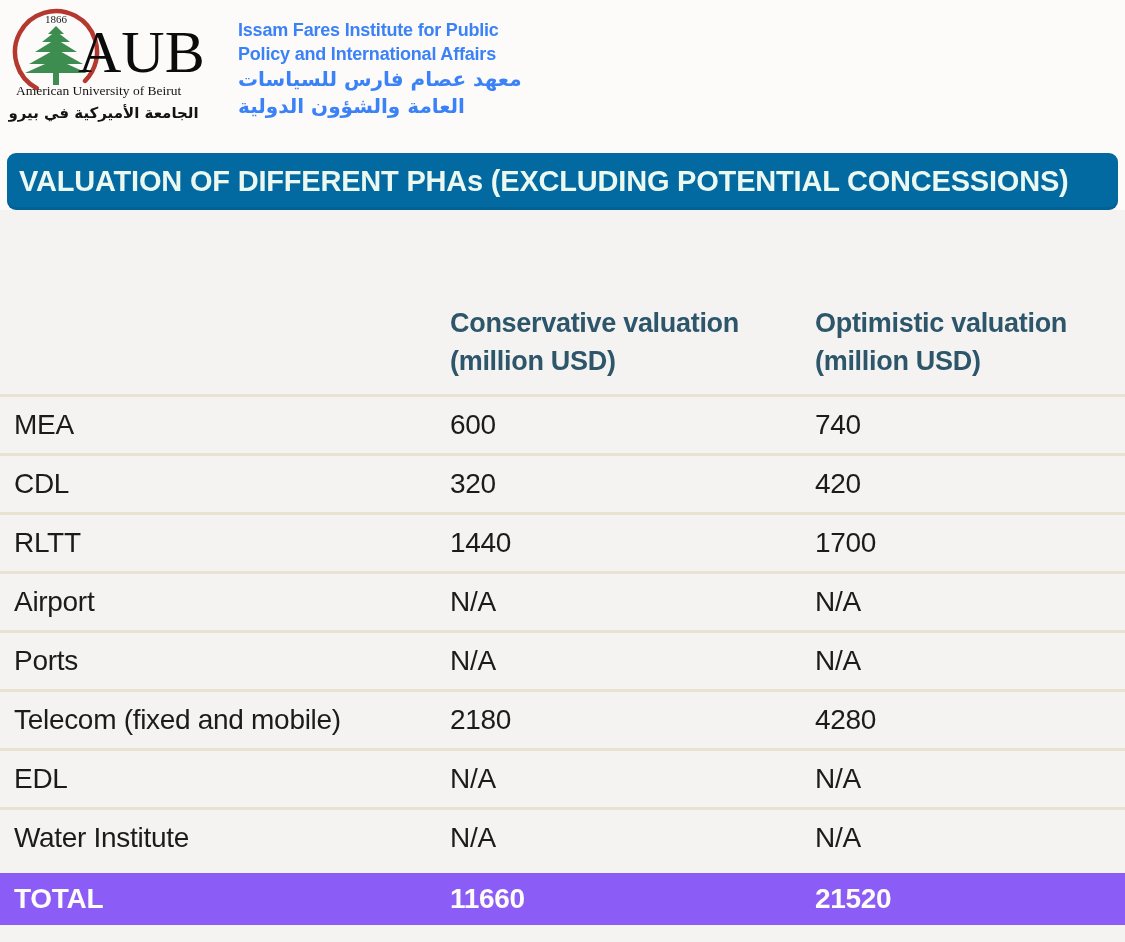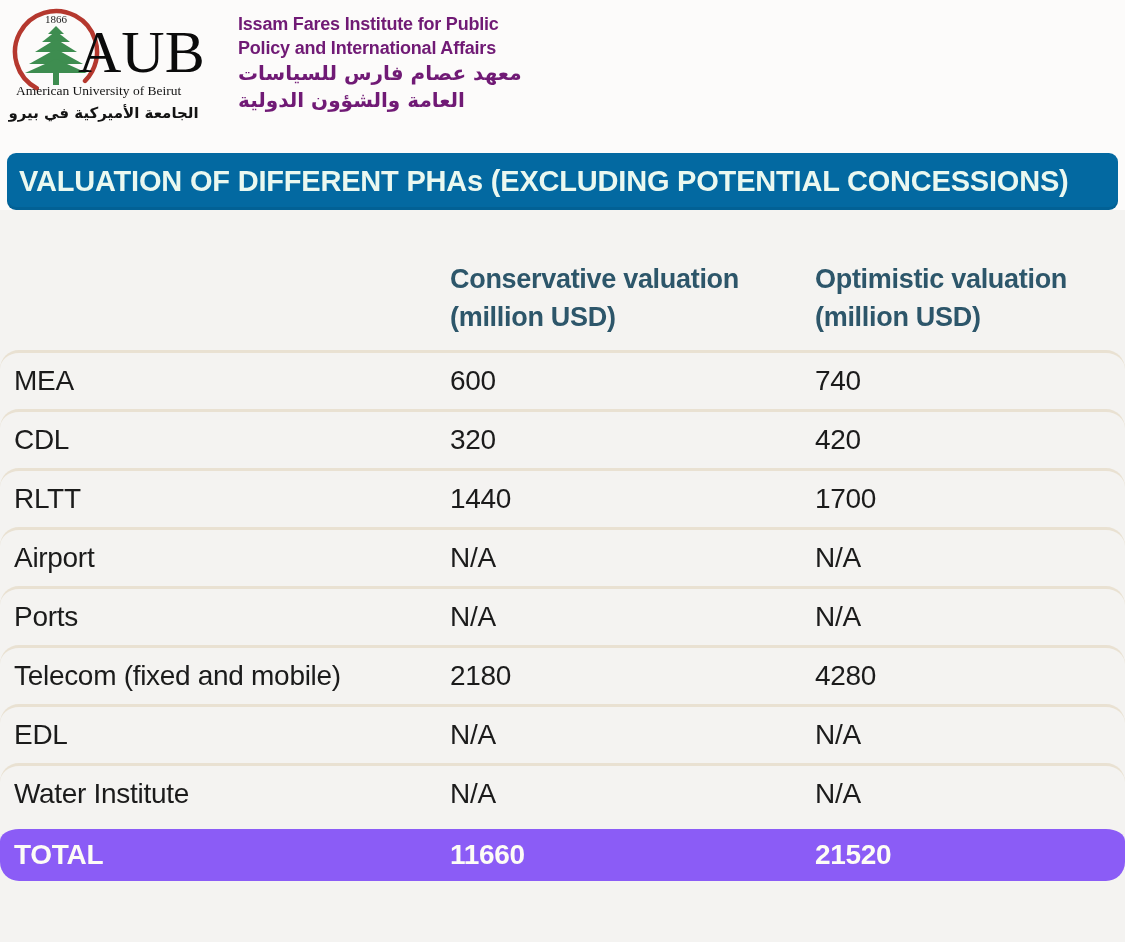--- a/index.html
+++ b/index.html
@@ -17,23 +17,24 @@
     display:flex;
     align-items:flex-start;
     padding:6px 0 0 8px;
     box-sizing:border-box;
     background:#fcfbfa;
   }
   .logo-svg{display:block;}
   .institute{
     margin-left:16px;
     padding-top:6px;
-    color:#701a75;
+    color:#3b82f6;
     font-weight:bold;
     letter-spacing:-0.2px;
+    margin-top:6px;
   }
   .institute .en{font-size:18px;line-height:24px;}
   .institute .ar{
     font-family:"DejaVu Sans",sans-serif;
     font-size:20px;line-height:27px;
     direction:rtl;text-align:left;
   }
 
   
   .banner{
@@ -55,39 +56,38 @@
   }
 
   
   .table-wrap{
     height:732px;
     background:#f4f3f1;
   }
   .tgrid{display:grid;grid-template-columns:450px 365px 1fr;}
 
   .thead{
-    height:140px;
+    height:184px;
     align-content:end;
     padding-bottom:14px;
     box-sizing:border-box;
   }
   .hcell{
     color:#2d566a;
     font-weight:bold;
     font-size:27px;
     line-height:38px;
     letter-spacing:-0.3px;
   }
 
   .trow{
     height:59px;
     border-top:3px solid #e9e1d2;
     align-items:center;
     box-sizing:border-box;
-    border-radius:19px;
   }
   .cell{
     font-size:28px;
     color:#1b1b1b;
     letter-spacing:-0.3px;
     white-space:nowrap;
     overflow:hidden;
   }
   .cell.label{padding-left:14px;}
 

